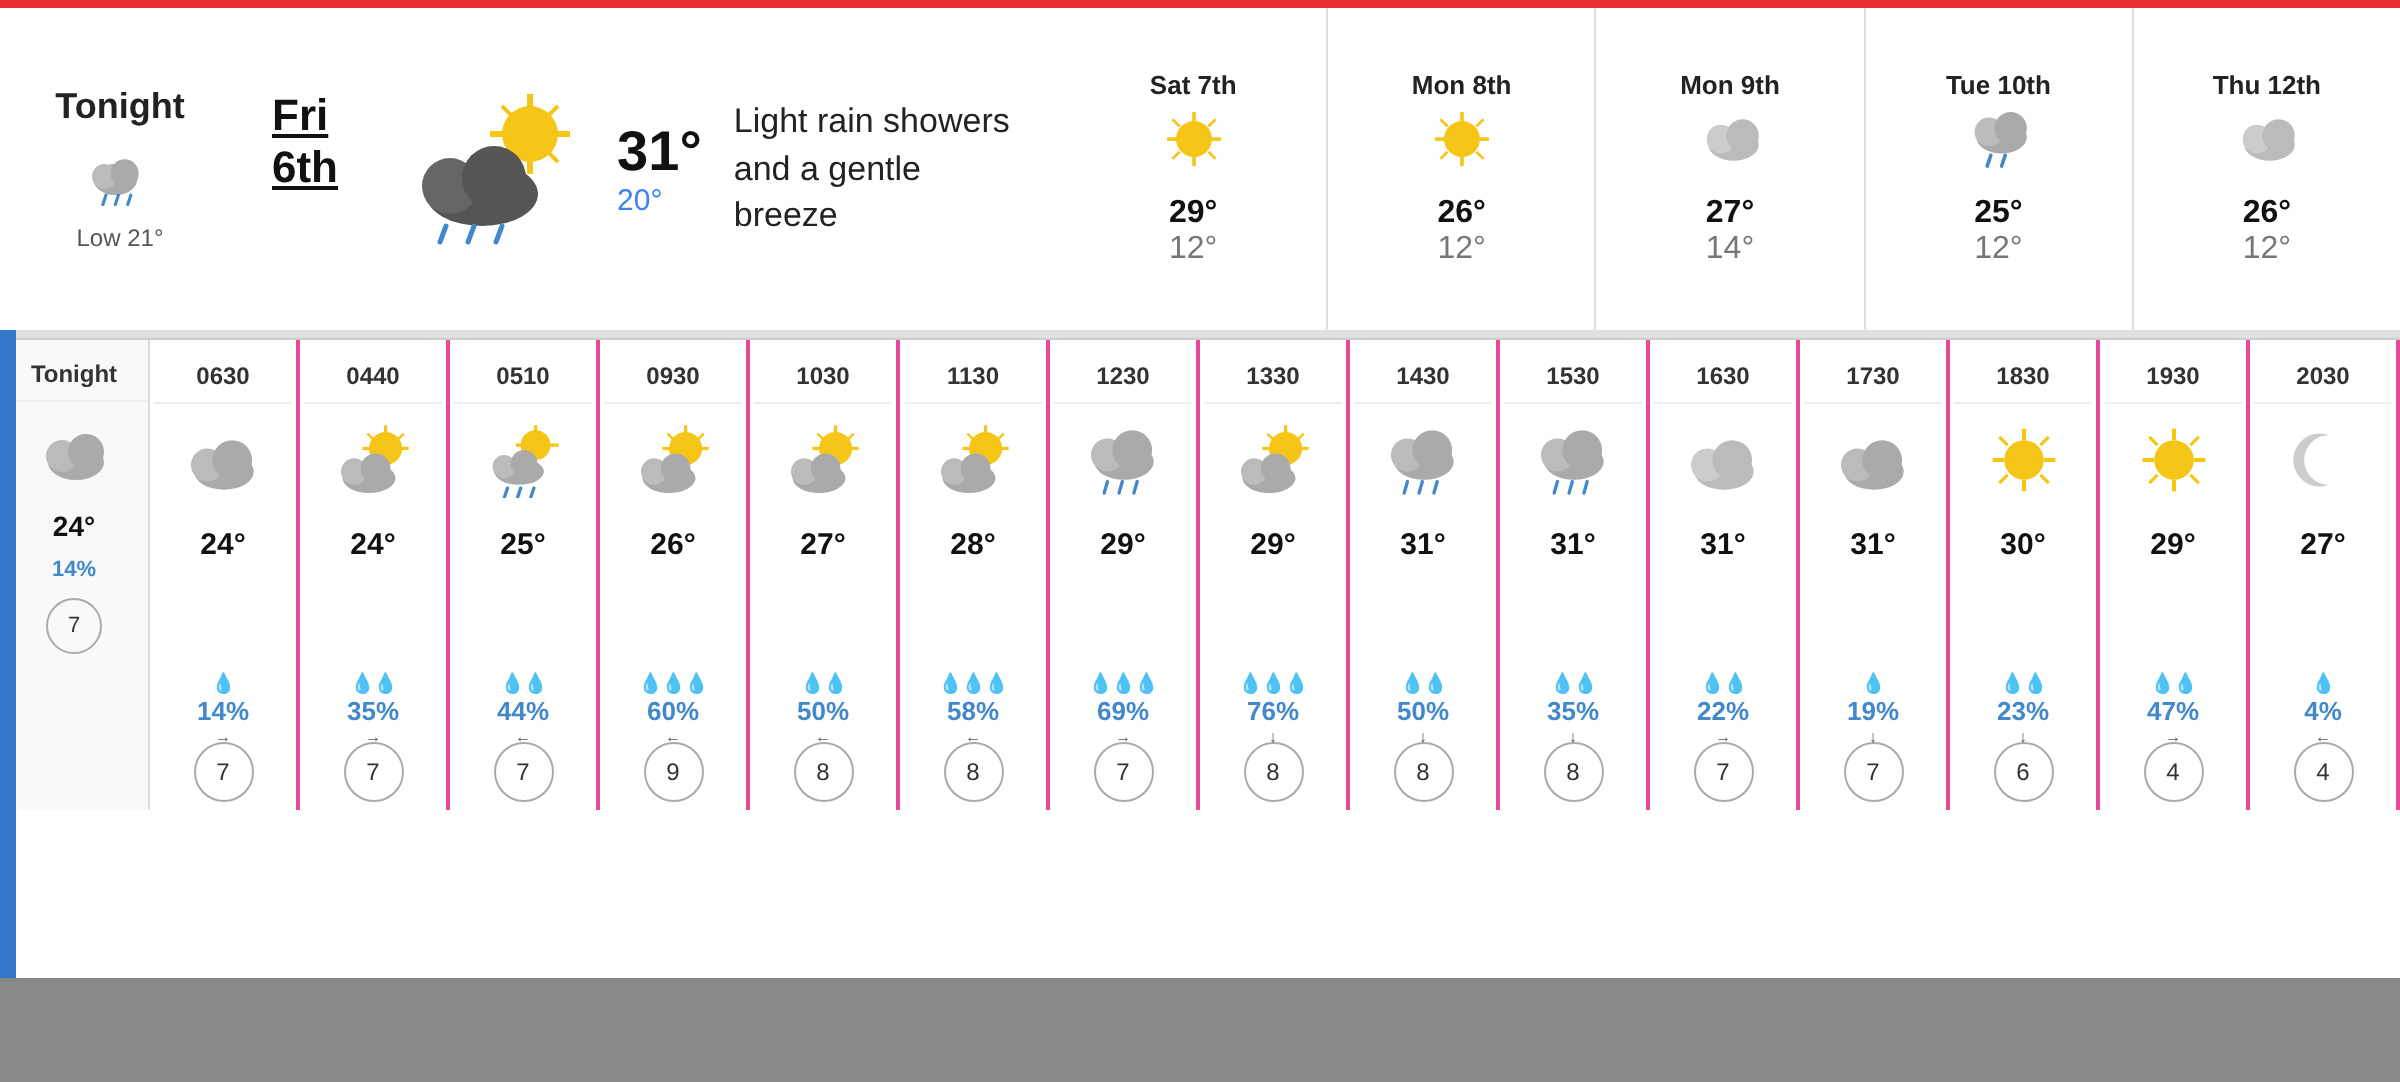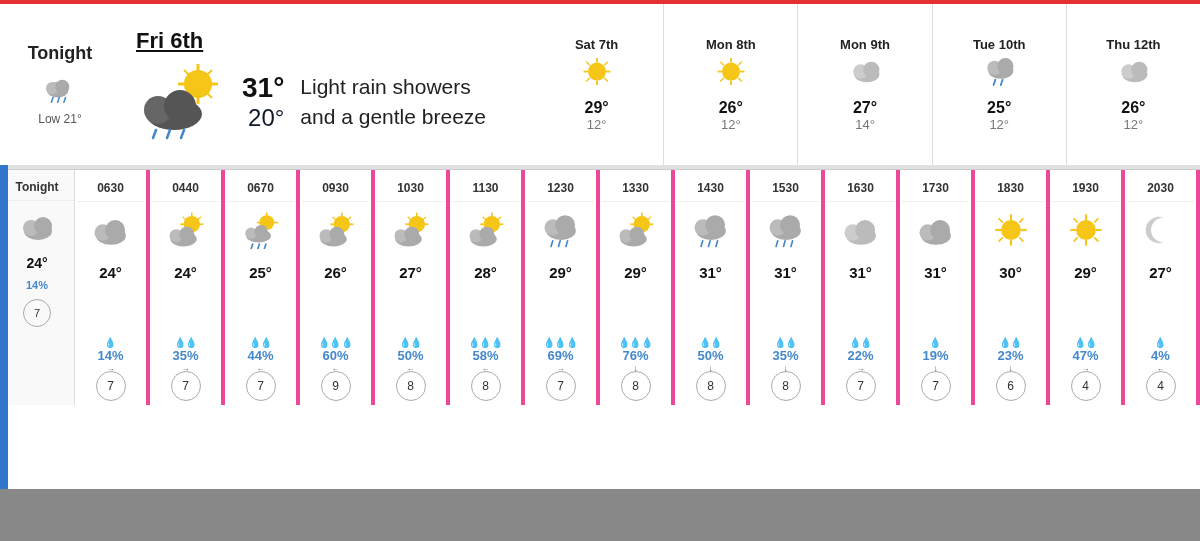--- a/index.html
+++ b/index.html
@@ -93,26 +93,25 @@
       flex-direction: column;
       margin-right: 16px;
       flex-shrink: 0;
     }
     .today-high {
       font-size: 28px;
       font-weight: bold;
       color: #111;
     }
     .today-low2 {
-      font-size: 24px;
-      color: #0f172a;
-      text-align: right;
+      font-size: 15px;
+      color: #3b82f6;
     }
     .today-desc {
-      font-size: 21px;
+      font-size: 17px;
       color: #222;
       line-height: 1.4;
     }
 
     
     .future-days {
       display: flex;
       flex: 1;
       background: #f0f0f0;
       border-top: 4px solid #e63030;
@@ -130,21 +129,21 @@
     .day-card:last-child { border-right: none; }
     .day-name {
       font-size: 13px;
       font-weight: bold;
       color: #222;
       margin-bottom: 4px;
       text-align: center;
     }
     .day-icon { font-size: 30px; margin-bottom: 4px; }
     .day-high { font-size: 16px; font-weight: bold; color: #111; }
-    .day-low { font-size: 13px; color: #777; }
+    .day-low { font-size: 16px; color: #777; }
 
     
     .hourly-section {
       background: white;
       overflow-x: auto;
       border-top: 1px solid #ccc;
       height: 376px;
       display: flex;
       flex-direction: column;
     }
@@ -163,21 +162,21 @@
       display: flex;
       flex-direction: column;
       align-items: center;
       justify-content: flex-start;
       padding-top: 4px;
     }
 
     .hourly-col {
       width: 75px;
       flex-shrink: 0;
-      border-right: 4px solid #ec4899;
+      border-right: 2px solid #ec4899;
       display: flex;
       flex-direction: column;
       align-items: center;
       padding: 4px 2px;
     }
 
     .hourly-time {
       font-size: 12px;
       color: #333;
       font-weight: bold;
@@ -311,21 +310,21 @@
           <line x1="24" y1="38" x2="22" y2="44" stroke="#4488cc" stroke-width="2" stroke-linecap="round"></line>
           <line x1="32" y1="38" x2="30" y2="44" stroke="#4488cc" stroke-width="2" stroke-linecap="round"></line>
         </svg>
       </div>
       <div class="tonight-low">
         <span>Low</span> <span>21°</span>
       </div>
     </div>
 
     <div class="today-panel">
-      <div style="display:flex; flex-direction:column; width:100%;">
+      <div style="display:flex; flex-direction:row; width:100%;">
         <div class="today-title">Fri 6th</div>
         <div style="display:flex; align-items:center;">
           <div class="today-icon-area">
             <svg class="today-svg-icon" viewBox="0 0 90 80" xmlns="http://www.w3.org/2000/svg">
 
               <circle cx="62" cy="22" r="14" fill="#f5c518"></circle>
               <line x1="62" y1="2" x2="62" y2="10" stroke="#f5c518" stroke-width="3"></line>
               <line x1="62" y1="34" x2="62" y2="42" stroke="#f5c518" stroke-width="3"></line>
               <line x1="42" y1="22" x2="50" y2="22" stroke="#f5c518" stroke-width="3"></line>
               <line x1="74" y1="22" x2="82" y2="22" stroke="#f5c518" stroke-width="3"></line>
@@ -491,21 +490,21 @@
             </svg>
           </div>
           <div class="hourly-temp">24°</div>
           <div class="hourly-rain-bar">
             <div class="rain-drops" style="font-size: 10px; color: rgb(68, 136, 204);">💧💧</div>
             <div class="rain-percent">35%</div>
           </div>
           <div class="wind-circle">7<span style="position: absolute; font-size: 8px; top: -8px; color: rgb(85, 85, 85);">→</span></div>
         </div>
         <div class="hourly-col">
-          <div class="hourly-time">0670</div>
+          <div class="hourly-time">0510</div>
           <div class="hourly-icon">
             <svg width="42" height="38" viewBox="0 0 50 46">
               <circle cx="32" cy="14" r="9" fill="#f5c518"></circle>
         <line x1="32" y1="2" x2="32" y2="7" stroke="#f5c518" stroke-width="2"></line>
         <line x1="20" y1="14" x2="24" y2="14" stroke="#f5c518" stroke-width="2"></line>
         <line x1="40" y1="14" x2="46" y2="14" stroke="#f5c518" stroke-width="2"></line>
         <ellipse cx="22" cy="30" rx="15" ry="8" fill="#aaa"></ellipse>
         <circle cx="13" cy="27" r="7" fill="#bbb"></circle>
         <circle cx="25" cy="25" r="8" fill="#aaa"></circle>
         <line x1="15" y1="40" x2="13" y2="46" stroke="#4488cc" stroke-width="2" stroke-linecap="round"></line>

